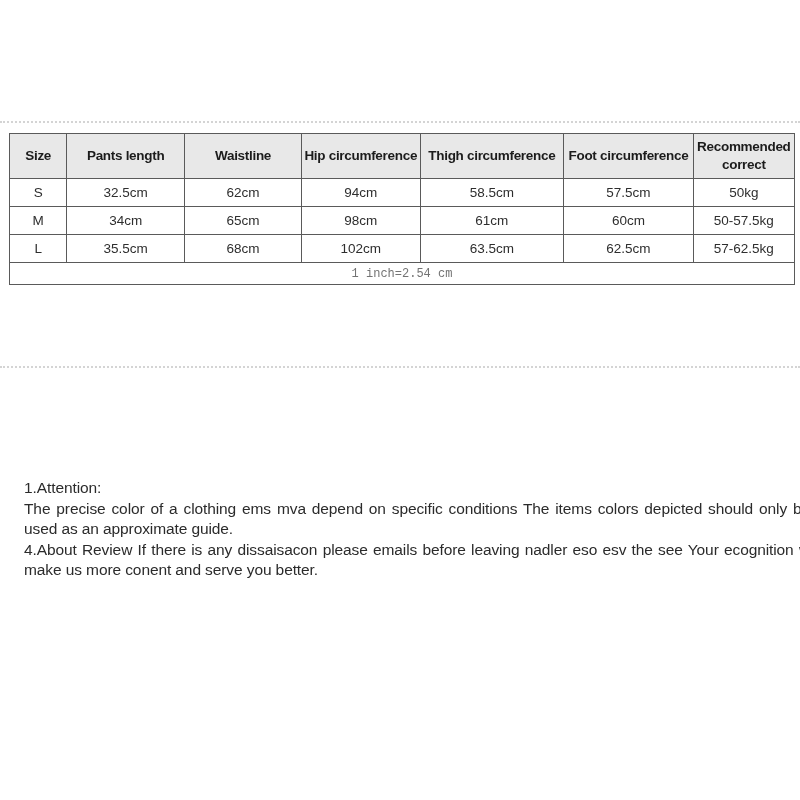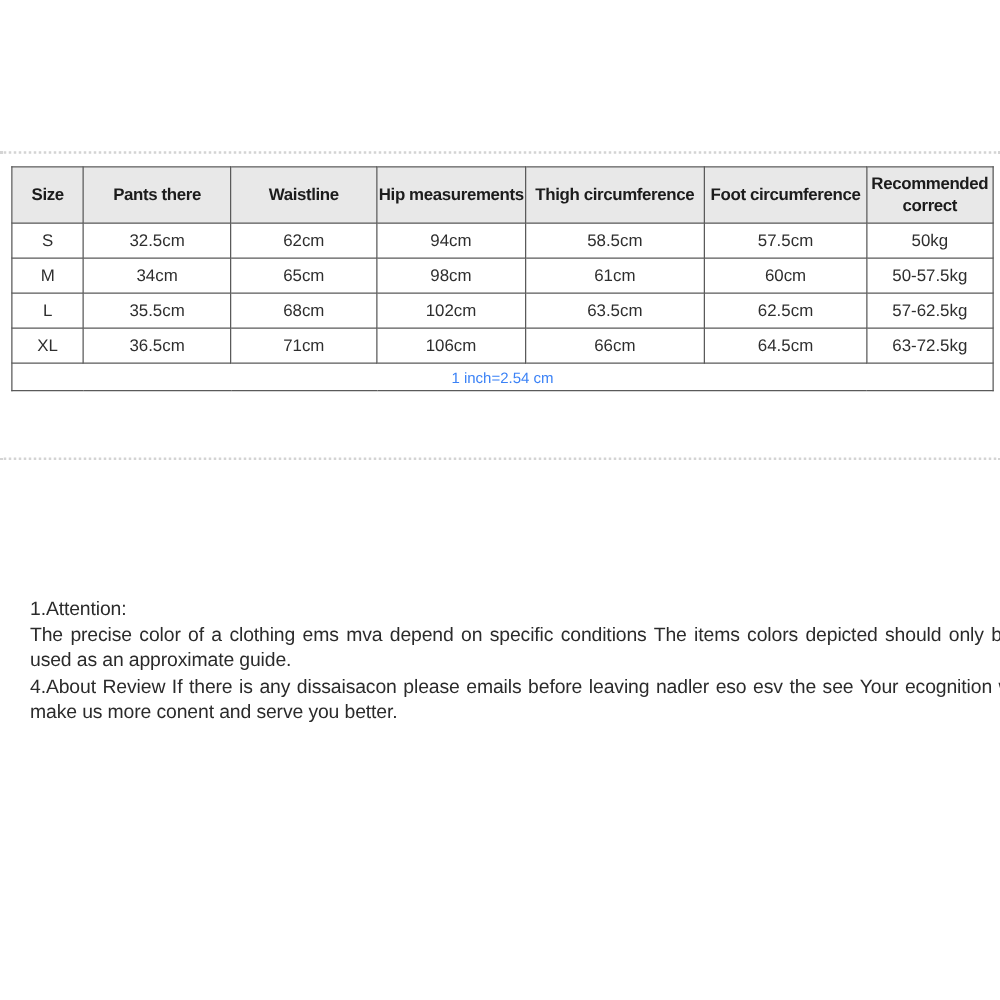--- a/index.html
+++ b/index.html
@@ -40,23 +40,23 @@
   }
   .size-chart thead th.nowrap{white-space:nowrap;}
   .size-chart tbody td{
     height:27px;
     font-size:13.5px;
     color:#2e2e2e;
     background:#ffffff;
   }
   .size-chart td.note-cell{
     height:20px;
-    font-family:Liberation Sans, sans-serif;
+    font-family:Liberation Mono, monospace;
     font-size:12px;
-    color:#3b82f6;
+    color:#737373;
     background:#ffffff;
   }
   .size-chart tr.note-row-first td{height:21px;}
 
   .notes{
     position:absolute;top:478px;left:24px;
     width:786px;
     font-size:15.5px;line-height:20.6px;
     letter-spacing:-0.1px;
     color:#2b2b2b;
@@ -77,23 +77,23 @@
       <col style="width:15.0%">
       <col style="width:14.9%">
       <col style="width:15.1%">
       <col style="width:18.3%">
       <col style="width:16.5%">
       <col style="width:12.9%">
     </colgroup>
     <thead>
       <tr>
         <th>Size</th>
-        <th>Pants there</th>
+        <th>Pants length</th>
         <th>Waistline</th>
-        <th class="nowrap">Hip measurements</th>
+        <th class="nowrap">Hip circumference</th>
         <th class="nowrap">Thigh circumference</th>
         <th class="nowrap">Foot circumference</th>
         <th>Recommended correct</th>
       </tr>
     </thead>
     <tbody>
       <tr>
         <td>S</td>
         <td>32.5cm</td>
         <td>62cm</td>
@@ -113,29 +113,20 @@
       </tr>
       <tr>
         <td>L</td>
         <td>35.5cm</td>
         <td>68cm</td>
         <td>102cm</td>
         <td>63.5cm</td>
         <td>62.5cm</td>
         <td>57-62.5kg</td>
       </tr>
-      <tr>
-        <td>XL</td>
-        <td>36.5cm</td>
-        <td>71cm</td>
-        <td>106cm</td>
-        <td>66cm</td>
-        <td>64.5cm</td>
-        <td>63-72.5kg</td>
-      </tr>
       <tr class="note-row-first">
         <td class="note-cell" colspan="7">1 inch=2.54 cm</td>
       </tr>
     </tbody>
   </table>
 
   <div class="perforation perf-bottom"></div>
 
   <div class="notes">
     <p>1.Attention:</p>

